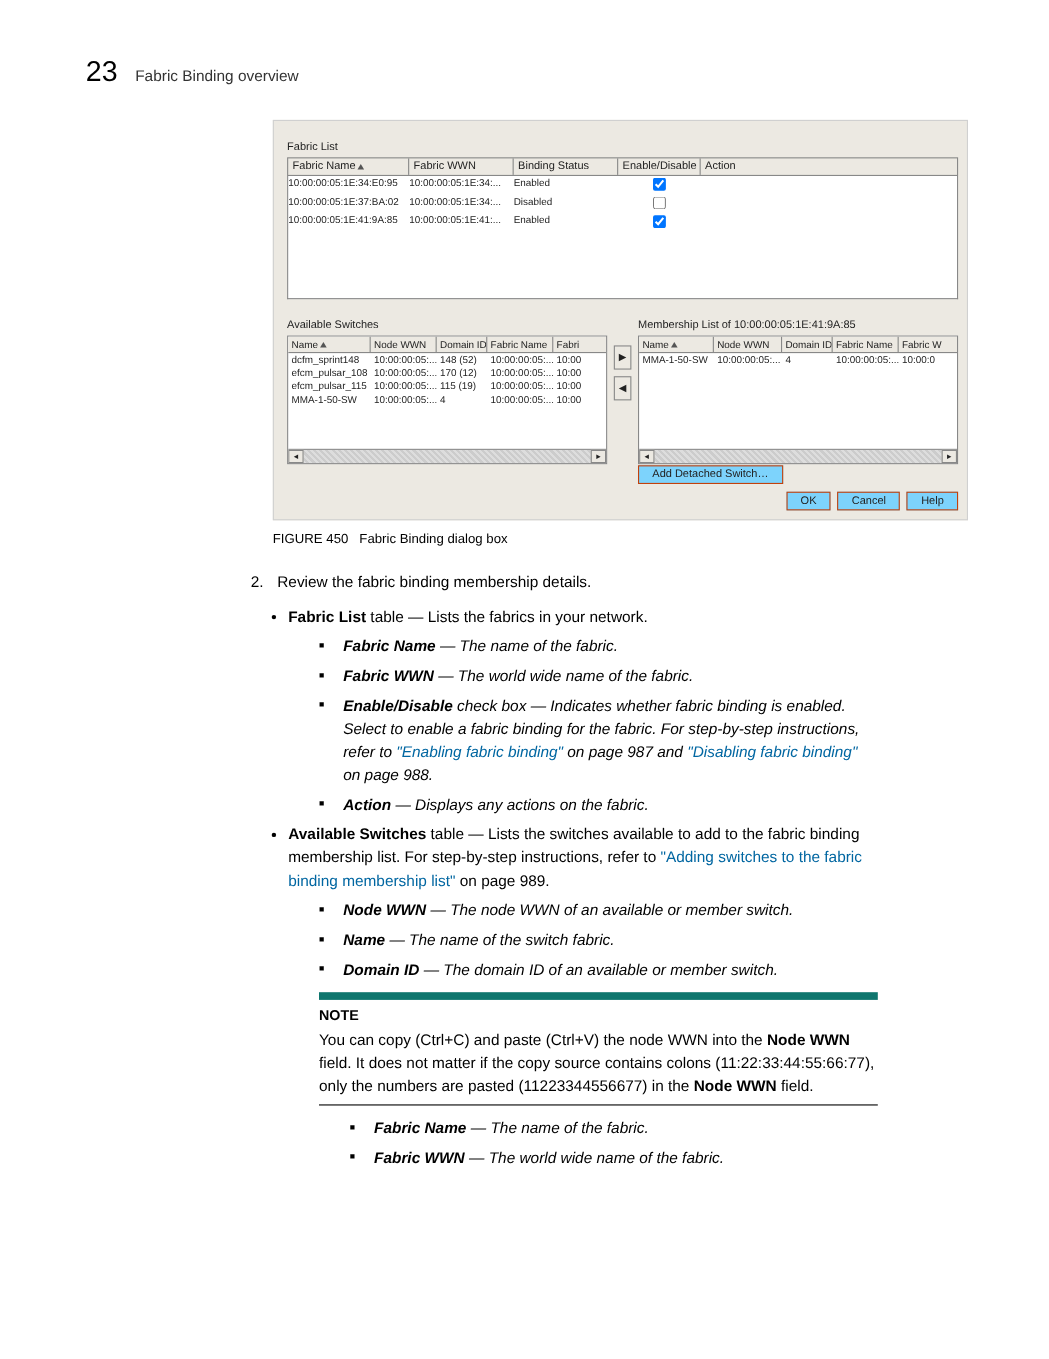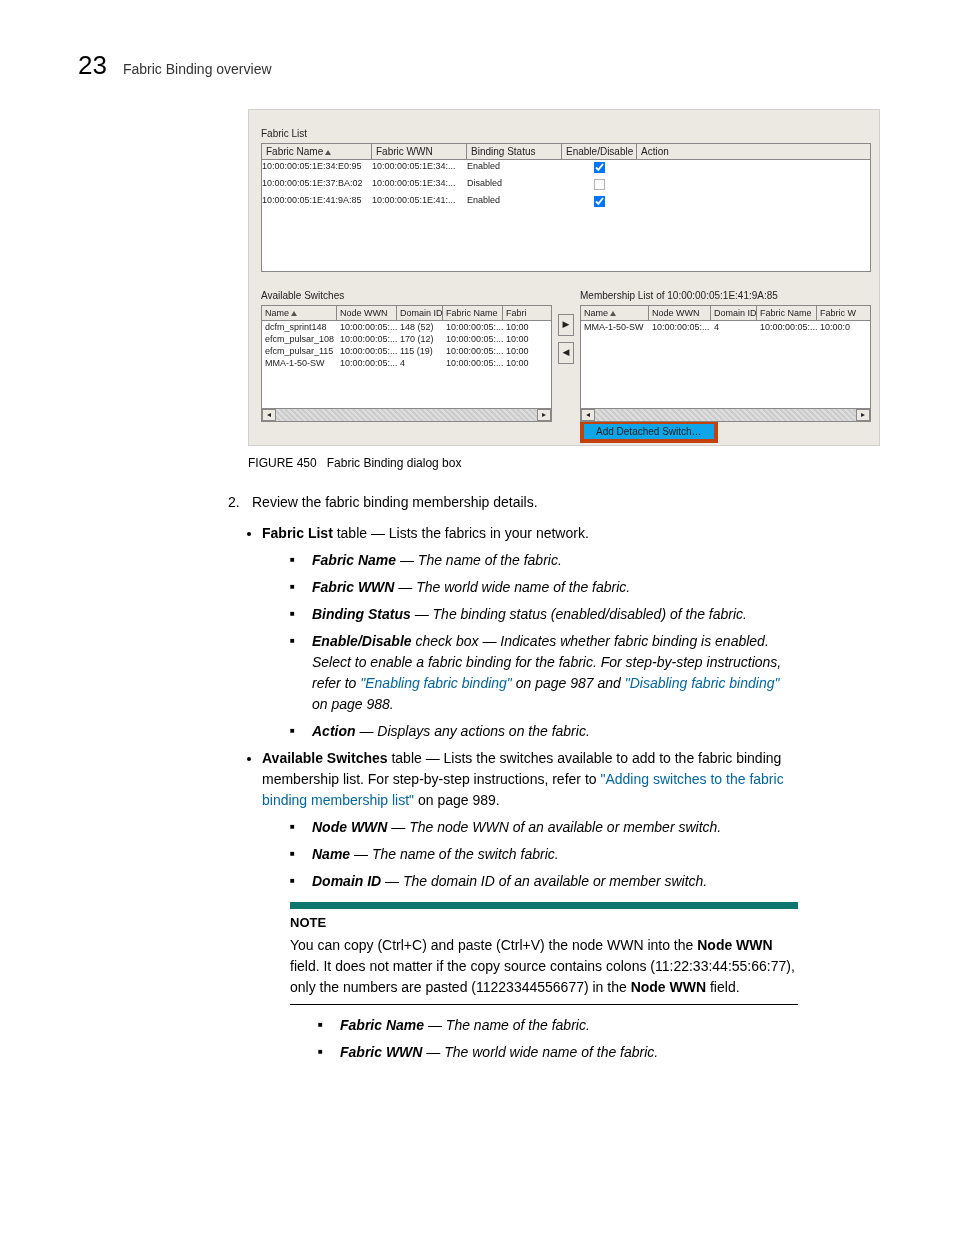--- a/index.html
+++ b/index.html
@@ -143,22 +143,22 @@
     text-align: center;
     line-height: 18px;
   }
   .btn-row {
     display: flex;
     gap: 6px;
     justify-content: flex-end;
     margin-top: 10px;
   }
   .dlg-btn {
-    border: 4px solid #c2410c;
-    background: #0ea5e9;
+    border: 1px solid #c2410c;
+    background: #7dd3fc;
     padding: 2px 12px;
     font-size: 10px;
   }
   .add-det {
     margin-top: 4px;
   }
 
   .fig-caption {
     margin-left: 170px;
     margin-top: 10px;
@@ -317,41 +317,45 @@
             </div>
           <div class="hscroll">
               <span>◂</span>
               <span>▸</span>
             </div>
         </div>
         <div class="add-det"><span class="dlg-btn">Add Detached Switch…</span></div>
       </div>
     </div>
 
+    <div class="btn-row">
+      <span class="dlg-btn">OK</span>
+      <span class="dlg-btn">Cancel</span>
+      <span class="dlg-btn">Help</span>
+    </div>
   </div>
 </div>
 
 <div class="fig-caption">
   <b>FIGURE 450</b><span class="fig-text">Fabric Binding dialog box</span>
 </div>
 
 <div class="content">
 
   <div class="num-item">
     <div class="num">2.</div>
     <div>Review the fabric binding membership details.</div>
   </div>
 
   <ul class="disc">
     <li>
       <b>Fabric List</b><span> table — Lists the fabrics in your network.</span>
       <ul class="sq">
         <li><b>Fabric Name</b><span> — The name of the fabric.</span></li>
         <li><b>Fabric WWN</b><span> — The world wide name of the fabric.</span></li>
-        <li><b>Binding Status</b><span> — The binding status (enabled/disabled) of the fabric.</span></li>
         <li><b>Enable/Disable</b><span> check box — Indicates whether fabric binding is enabled. Select to enable a fabric binding for the fabric. For step-by-step instructions, refer to </span><a class="link">"Enabling fabric binding"</a><span> on page 987 and </span><a class="link">"Disabling fabric binding"</a><span> on page 988.</span></li>
         <li><b>Action</b><span> — Displays any actions on the fabric.</span></li>
       </ul>
     </li>
 
     <li>
       <b>Available Switches</b><span> table — Lists the switches available to add to the fabric binding membership list. For step-by-step instructions, refer to </span><a class="link">"Adding switches to the fabric binding membership list"</a><span> on page 989.</span>
       <ul class="sq">
         <li><b>Node WWN</b><span> — The node WWN of an available or member switch.</span></li>
         <li><b>Name</b><span> — The name of the switch fabric.</span></li>

